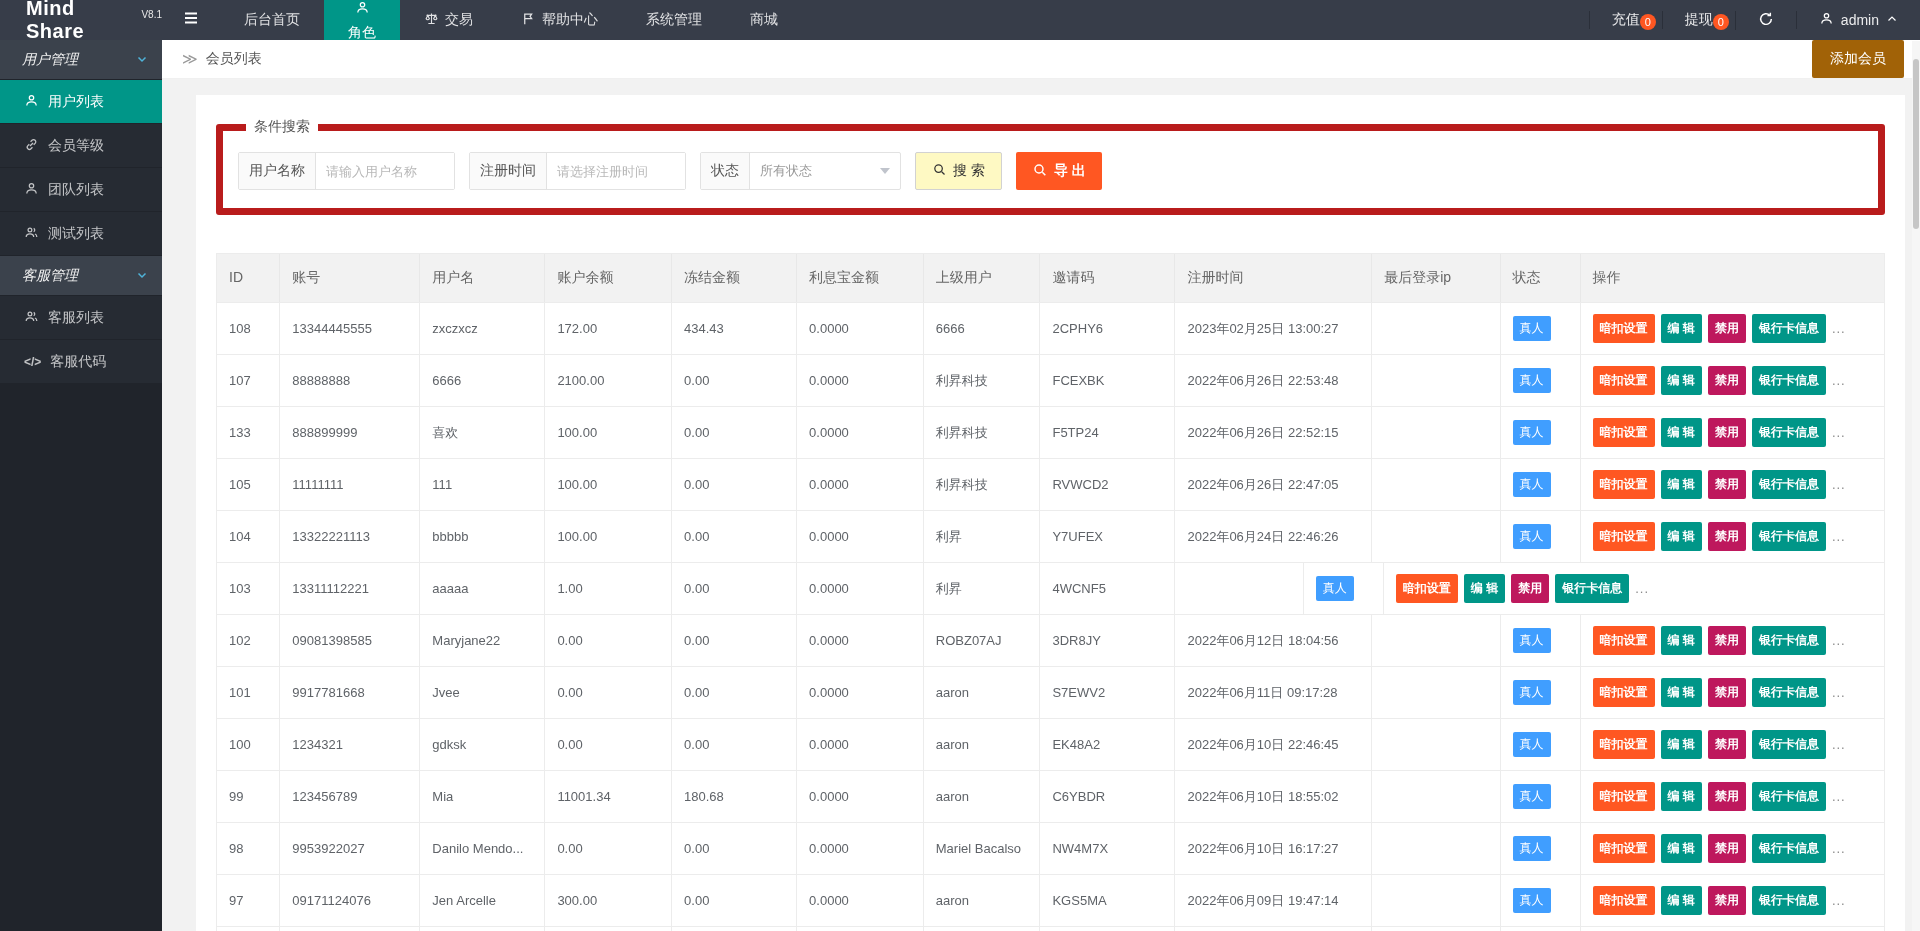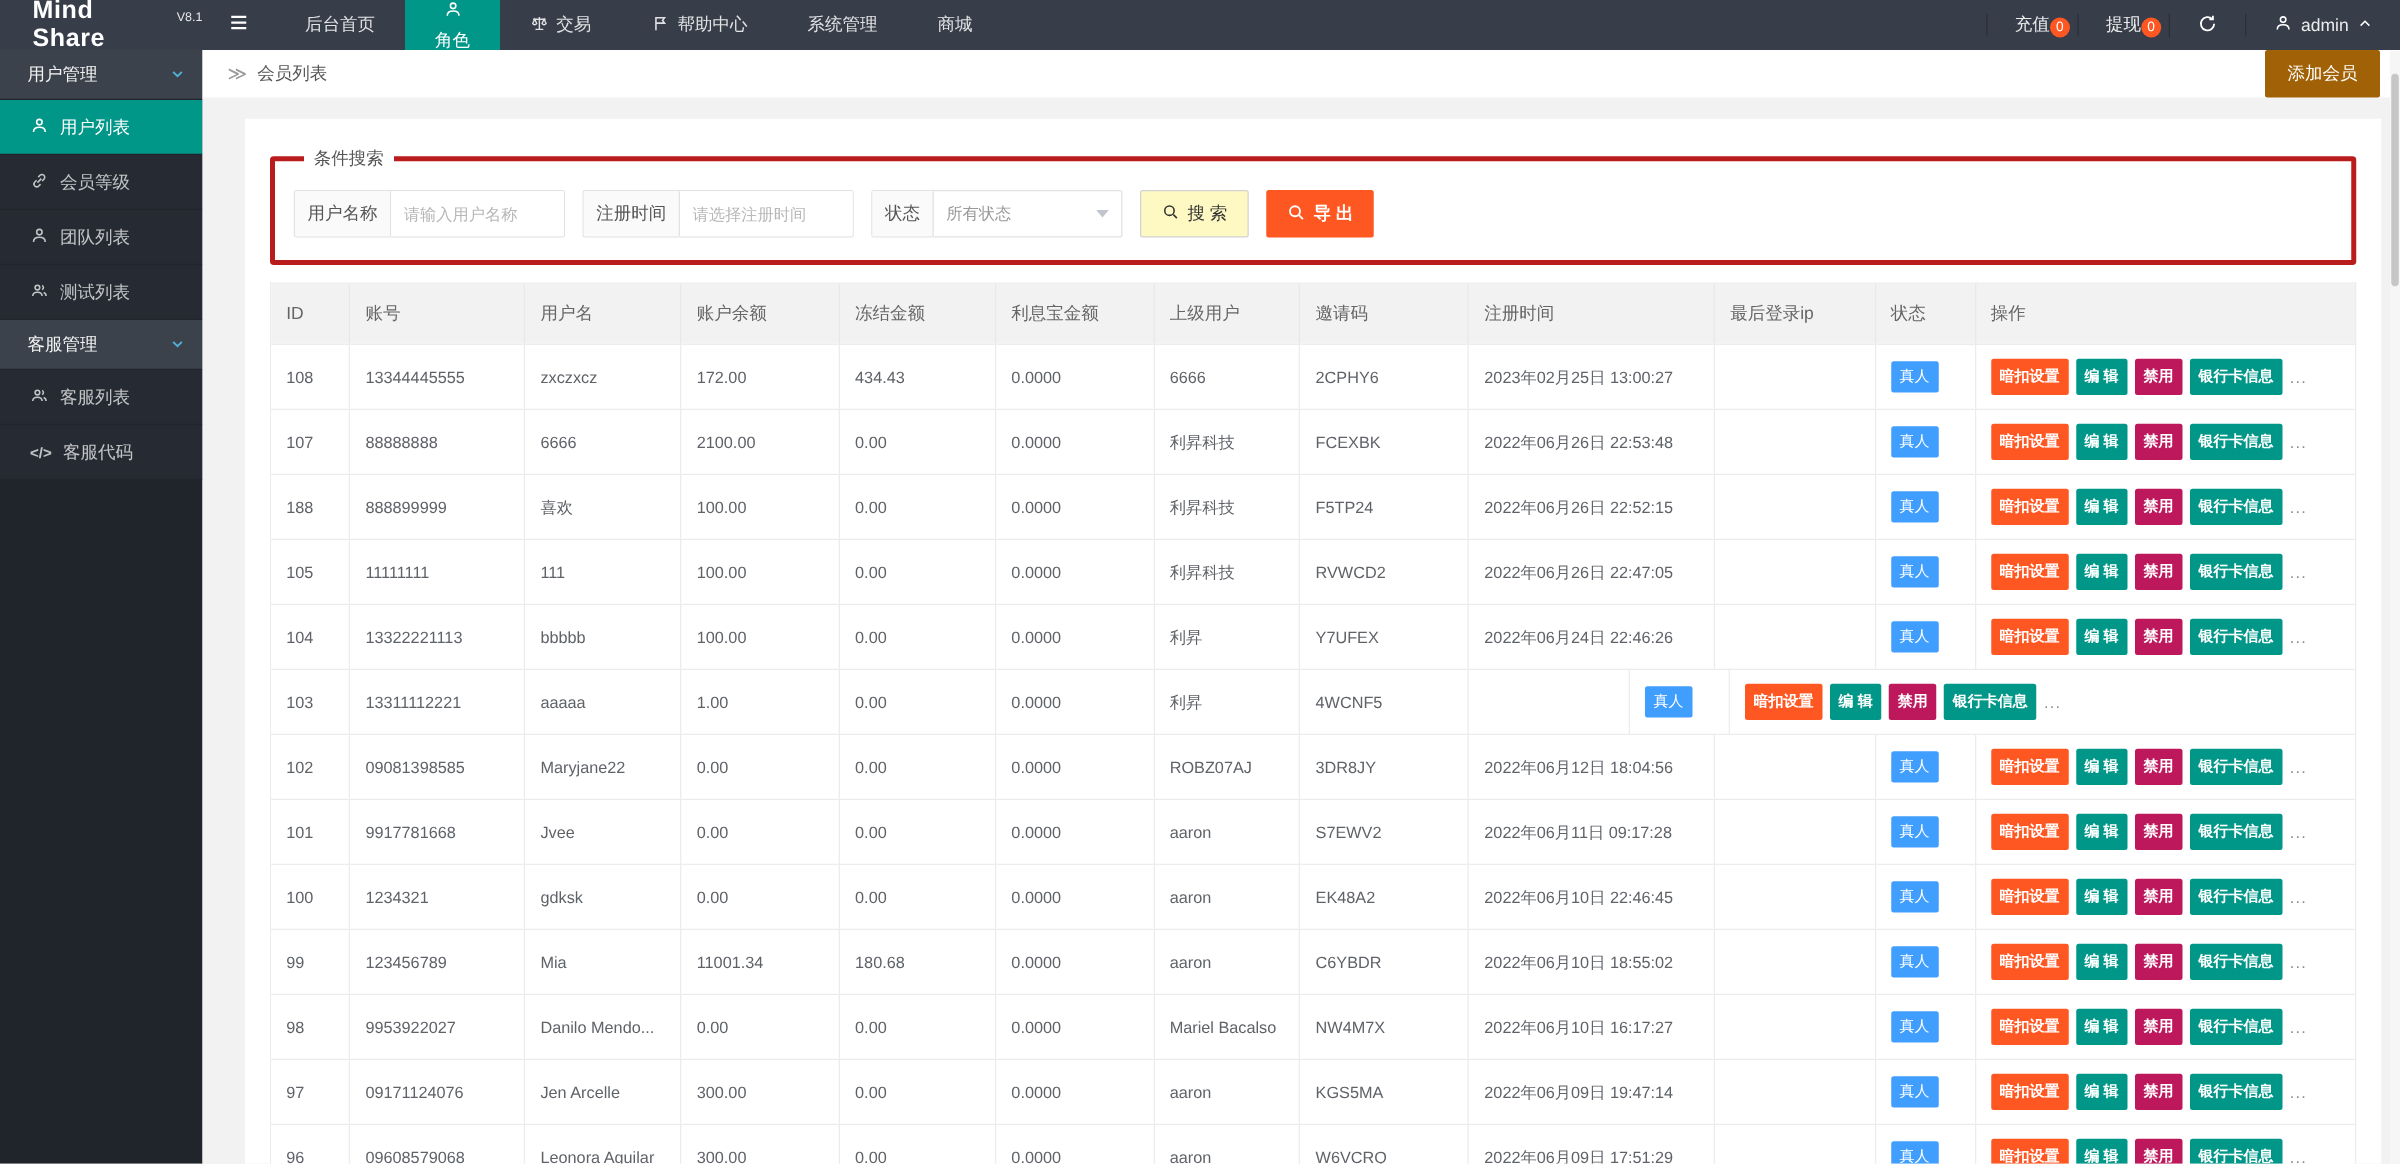--- a/index.html
+++ b/index.html
@@ -31,21 +31,21 @@
   .refresh-btn svg { width:16px; height:16px; stroke:#fff; fill:none; }
   .admin-area { gap:7px; }
   .admin-area svg.person { width:15px; height:15px; stroke:#fff; fill:none; }
   .admin-area svg.chev { width:12px; height:12px; stroke:#fff; fill:none; }
 
   
   .layout { display:flex; height:891px; }
   .sidebar { width:162px; flex:0 0 162px; background:#20242b; overflow:hidden; }
   .side-group-header { height:40px; display:flex; align-items:center; justify-content:space-between;
     padding:0 14px 0 22px; background:#3b424c; color:#f2f2f2; font-size:14px;
-    border-bottom:1px solid #20242b; cursor:pointer; }
+    border-bottom:1px solid #20242b; cursor:pointer;font-style:italic; }
   .side-group-header svg { width:12px; height:12px; stroke:#4fb3d9; fill:none; }
   .side-item { height:44px; display:flex; align-items:center; gap:9px; padding-left:24px;
     background:#262b33; color:rgba(255,255,255,.72); font-size:14px;
     border-bottom:1px solid #20242b; cursor:pointer; }
   .side-item svg { width:15px; height:15px; stroke:rgba(255,255,255,.72); fill:none; flex:0 0 15px; }
   .side-item .code-glyph { font-size:12px; font-weight:bold; color:rgba(255,255,255,.72); }
   .side-item.active { background:#009688; color:#fff; }
   .side-item.active svg { stroke:#fff; }
 
   
@@ -54,21 +54,21 @@
     padding:0 16px 0 20px; border-bottom:1px solid #f0f0f0; }
   .crumb-icon { color:#999; font-size:15px; margin-right:8px; }
   .crumb-label { color:#555; font-size:14px; }
   .add-member-btn { margin-left:auto; background:#a16207; color:#fff; border:none;
     font-size:14px; padding:10px 18px; border-radius:2px; cursor:pointer;
     font-family:Liberation Mono, monospace; }
 
   .card { background:#fff; margin:16px 15px 0 34px; padding:15px 20px 0 20px; flex:1; }
 
   
-  fieldset.search-box { border:4px solid #b91c1c; border-radius:3px; margin:8px 0 14px 0;
+  fieldset.search-box { border:7px solid #b91c1c; border-radius:3px; margin:8px 0 38px 0;
     padding:16px 15px 18px 15px; }
   fieldset.search-box legend { color:#555; font-size:14px; padding:0 8px; margin-left:8px; }
   .search-row { display:flex; align-items:center; gap:14px; }
   .field { display:flex; align-items:stretch; height:38px; border:1px solid #e2e2e2;
     border-radius:2px; background:#fff; }
   .field-label { display:flex; align-items:center; padding:0 10px; background:#fafafa;
     border-right:1px solid #e2e2e2; color:#555; font-size:14px; white-space:nowrap; }
   .field input { border:none; outline:none; padding:0 10px; width:138px; font-size:13px;
     color:#333; font-family:inherit; }
   .field input::placeholder { color:#b8b8b8; }
@@ -371,21 +371,21 @@
               </div>
               <div class="td col-actions">
                 <button class="act-btn act-orange">暗扣设置</button>
                 <button class="act-btn act-teal">编 辑</button>
                 <button class="act-btn act-red">禁用</button>
                 <button class="act-btn act-teal">银行卡信息</button>
                 <span class="more-dots">...</span>
               </div>
             </div>
             <div class="tr">
-              <div class="td col-id">188</div>
+              <div class="td col-id">133</div>
               <div class="td col-account">888899999</div>
               <div class="td col-username">喜欢</div>
               <div class="td col-balance">100.00</div>
               <div class="td col-frozen">0.00</div>
               <div class="td col-interest">0.0000</div>
               <div class="td col-parent">利昇科技</div>
               <div class="td col-code">F5TP24</div>
               <div class="td col-time">2022年06月26日 22:52:15</div>
               <div class="td col-ip"></div>
               <div class="td col-status">

